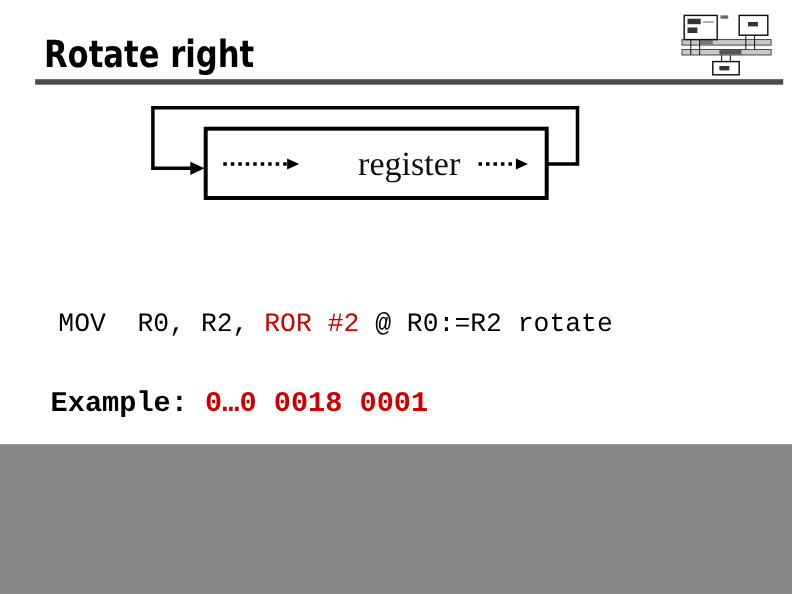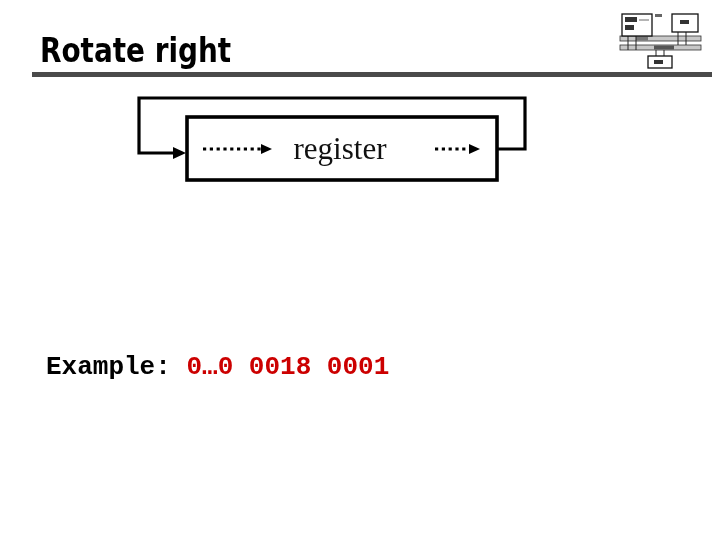--- a/index.html
+++ b/index.html
@@ -1,37 +1,37 @@
 <!DOCTYPE html>
 <html><head>
 <meta charset="utf-8">
 <style>
   html,body{margin:0;padding:0;background:#888;}
   .slide{
     position:relative;
-    width:720px;height:540px;
+    width:720px;height:404px;
     background:#ffffff;
     overflow:hidden;
     font-family:"Liberation Sans", sans-serif;
   }
   .title{
     position:absolute;left:40px;top:30px;
     font-family:"DejaVu Sans", sans-serif;
     font-weight:bold;font-size:34px;color:#000;
     transform:scaleX(0.82);transform-origin:left center;
     white-space:nowrap;letter-spacing:0px;
   }
   .title-rule{
     position:absolute;left:32px;top:72px;
     width:680px;height:5px;background:#4a4a4a;
   }
   .logo{position:absolute;left:618px;top:8px;width:86px;height:62px;}
   .diagram{position:absolute;left:130px;top:90px;width:410px;height:100px;}
   .register-label{
-    position:absolute;left:270px;top:131px;width:140px;
+    position:absolute;left:302px;top:131px;width:140px;
     text-align:center;
     font-family:"Liberation Serif", serif;
     font-size:31px;color:#111;white-space:nowrap;
   }
   .code-block{
     position:absolute;left:53px;top:201px;
     font-family:"Liberation Mono","DejaVu Sans Mono",monospace;
     font-size:24px;line-height:38px;color:#000;
     white-space:pre;
   }
@@ -87,20 +87,21 @@
 
     <line x1="73" y1="59" x2="131" y2="59" stroke="#000" stroke-width="3.2" stroke-dasharray="3.2,3.6"></line>
     <polygon points="131,54 131,64 142,59 " fill="#000"></polygon>
 
     <line x1="305" y1="59" x2="339" y2="59" stroke="#000" stroke-width="3.2" stroke-dasharray="3.2,3.6"></line>
     <polygon points="339,54 339,64 350,59" fill="#000"></polygon>
   </svg>
   <div class="register-label">register</div>
 
   <div class="code-block">
+    <div class="codeline"><span>MOV  R0, R2, </span><span class="red">ROR #2</span><span> @ R0:=R2 rotate</span></div>
   </div>
 
   <div class="example-block">
     <div class="codeline"><span>Example: </span><span class="red">0…0 0018 0001</span></div>
     
     
   </div>
 
 </div>
 

